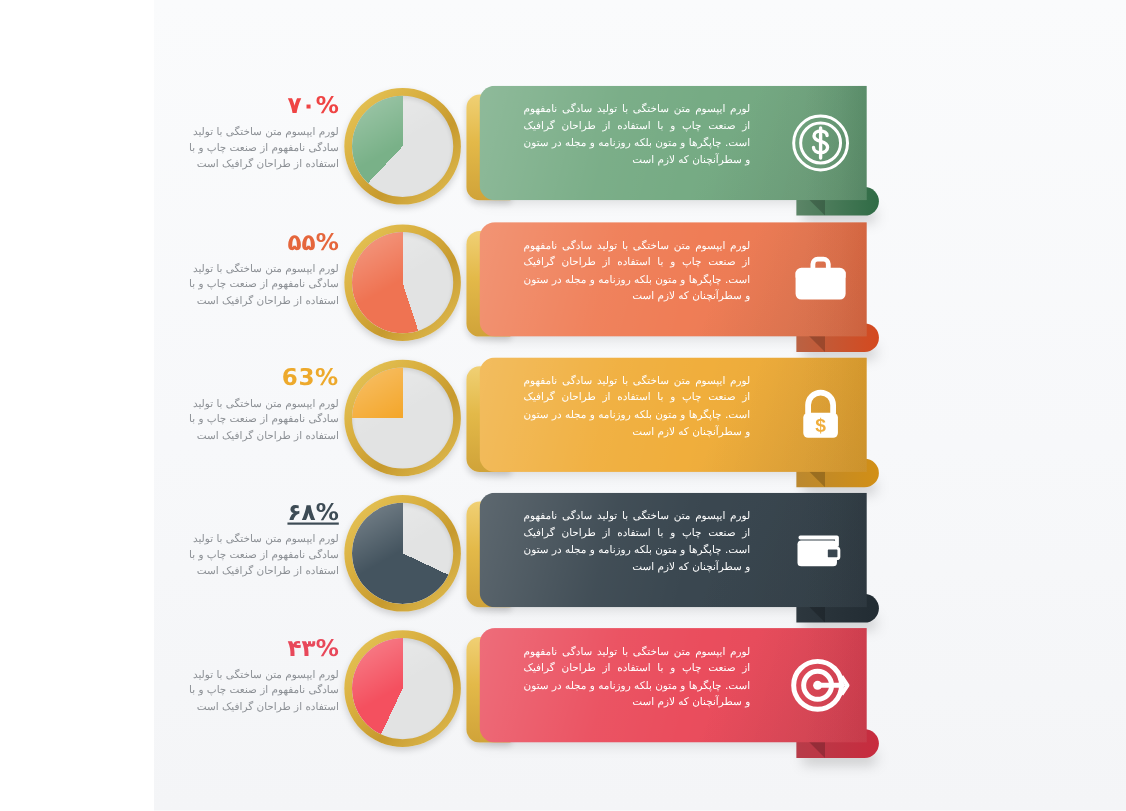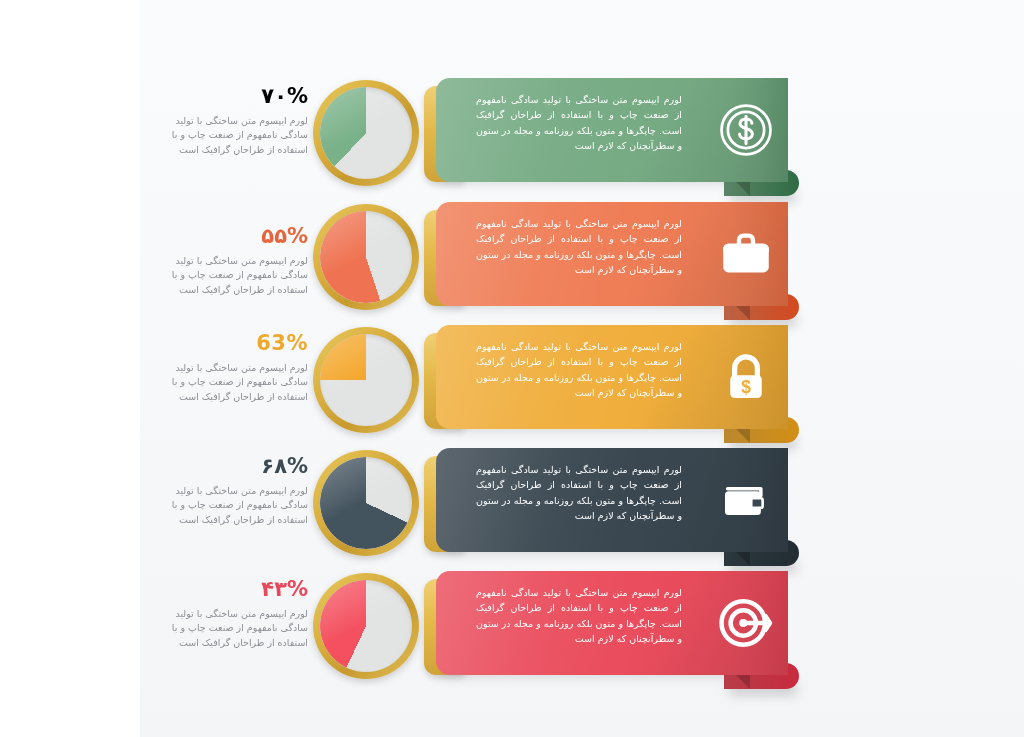--- a/index.html
+++ b/index.html
@@ -160,21 +160,21 @@
   .ricon svg{display:block;}
 </style>
 </head>
 <body>
 
 <div id="canvas">
   <div id="panel"></div>
 
   <div class="row" style="top:78px;">
     <div class="ltext">
-      <div class="pct" style="color: #000000; text-align: right;">۷۰%</div>
+      <div class="pct" style="color: #ef4444; text-align: right;">۷۰%</div>
       <div class="ldesc">لورم ایپسوم متن ساختگی با تولید سادگی نامفهوم از صنعت چاپ و با استفاده از طراحان گرافیک است</div>
     </div>
     <div class="pie-wrap">
       <div class="pie-ring"></div>
       <div class="pie-face">
         <div class="pie-slice" style="background: conic-gradient(from 223.2deg, rgb(121, 177, 136) 0deg, rgb(121, 177, 136) 136.8deg, rgba(0, 0, 0, 0) 136.8deg, rgba(0, 0, 0, 0) 360deg);"></div>
         <div class="pie-gloss"></div>
       </div>
     </div>
     <div class="ribbon">
@@ -195,21 +195,21 @@
           <circle cx="32" cy="32" r="20" stroke="#fff" stroke-width="3"></circle>
           <path d="M32 17v30" stroke="#fff" stroke-width="3.4" stroke-linecap="round"></path>
           <path d="M38.5 24.5c0-2.8-3-4.6-6.6-4.6-3.6 0-6.5 2-6.5 5 0 3.2 2.8 4.4 6.6 5.5 3.9 1.1 7 2.4 7 5.9 0 3.2-3.1 5.4-7 5.4-3.9 0-7.1-2-7.1-5.2" stroke="#fff" stroke-width="3.4" stroke-linecap="round" stroke-linejoin="round"></path>
         </svg>
       </div>
     </div>
   </div>
 
   <div class="row" style="top:202px;">
     <div class="ltext">
-      <div class="pct" style="color: rgb(229, 102, 60); margin-top: 16px;">۵۵%</div>
+      <div class="pct" style="color: rgb(229, 102, 60);">۵۵%</div>
       <div class="ldesc">لورم ایپسوم متن ساختگی با تولید سادگی نامفهوم از صنعت چاپ و با استفاده از طراحان گرافیک است</div>
     </div>
     <div class="pie-wrap">
       <div class="pie-ring"></div>
       <div class="pie-face">
         <div class="pie-slice" style="background: conic-gradient(from 162deg, rgb(239, 115, 82) 0deg, rgb(239, 115, 82) 198deg, rgba(0, 0, 0, 0) 198deg, rgba(0, 0, 0, 0) 360deg);"></div>
         <div class="pie-gloss"></div>
       </div>
     </div>
     <div class="ribbon">
@@ -265,21 +265,21 @@
           <path d="M19 30V22a13 13 0 0 1 26 0v8" stroke="#fff" stroke-width="6" fill="none" stroke-linecap="round"></path>
           <rect x="14" y="30" width="36" height="26" rx="5" fill="#fff"></rect>
           <text x="32" y="50" font-size="20" font-weight="bold" text-anchor="middle" font-family="Liberation Sans, sans-serif" fill="#f0ae3c">$</text>
         </svg>
       </div>
     </div>
   </div>
 
   <div class="row" style="top:448px;">
     <div class="ltext">
-      <div class="pct" style="color: rgb(61, 75, 85);">۶۸%</div>
+      <div class="pct" style="color: rgb(61, 75, 85); text-decoration: underline;">۶۸%</div>
       <div class="ldesc">لورم ایپسوم متن ساختگی با تولید سادگی نامفهوم از صنعت چاپ و با استفاده از طراحان گرافیک است</div>
     </div>
     <div class="pie-wrap">
       <div class="pie-ring"></div>
       <div class="pie-face">
         <div class="pie-slice" style="background: conic-gradient(from 115.2deg, rgb(68, 84, 95) 0deg, rgb(68, 84, 95) 244.8deg, rgba(0, 0, 0, 0) 244.8deg, rgba(0, 0, 0, 0) 360deg);"></div>
         <div class="pie-gloss"></div>
       </div>
     </div>
     <div class="ribbon">

